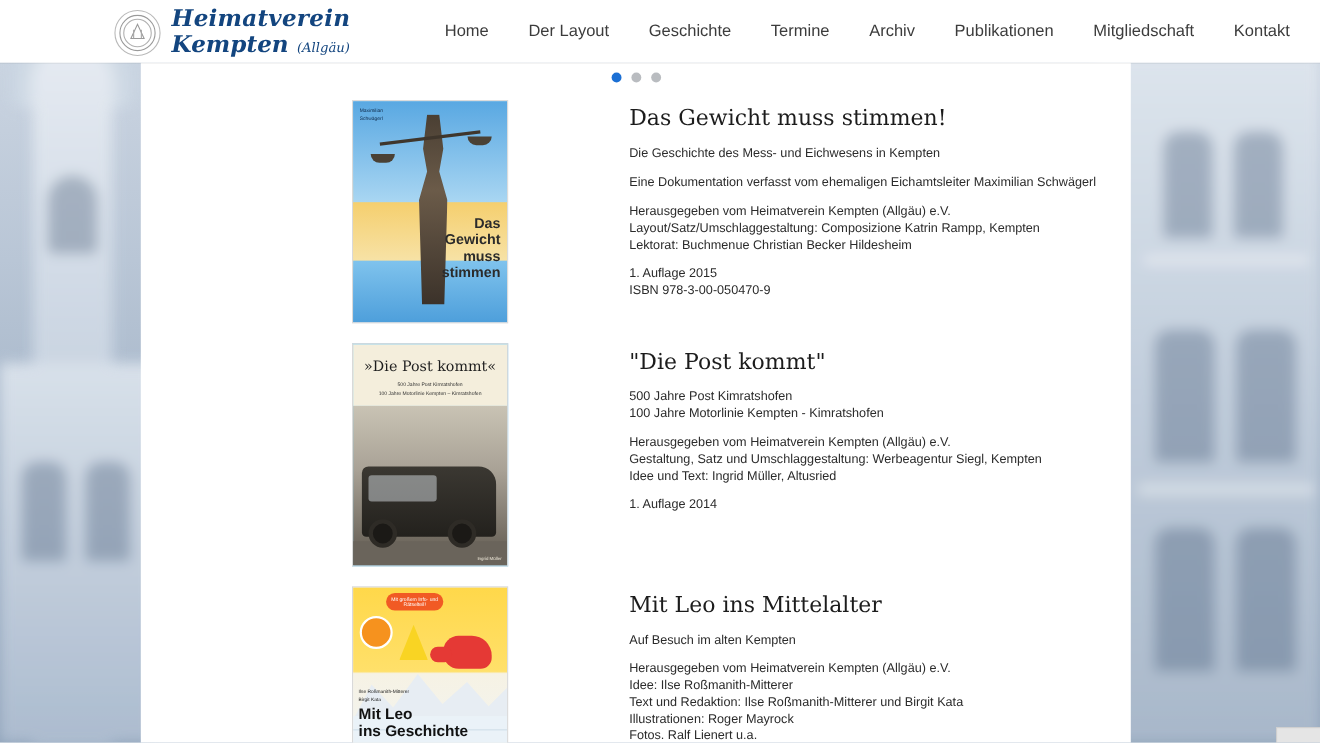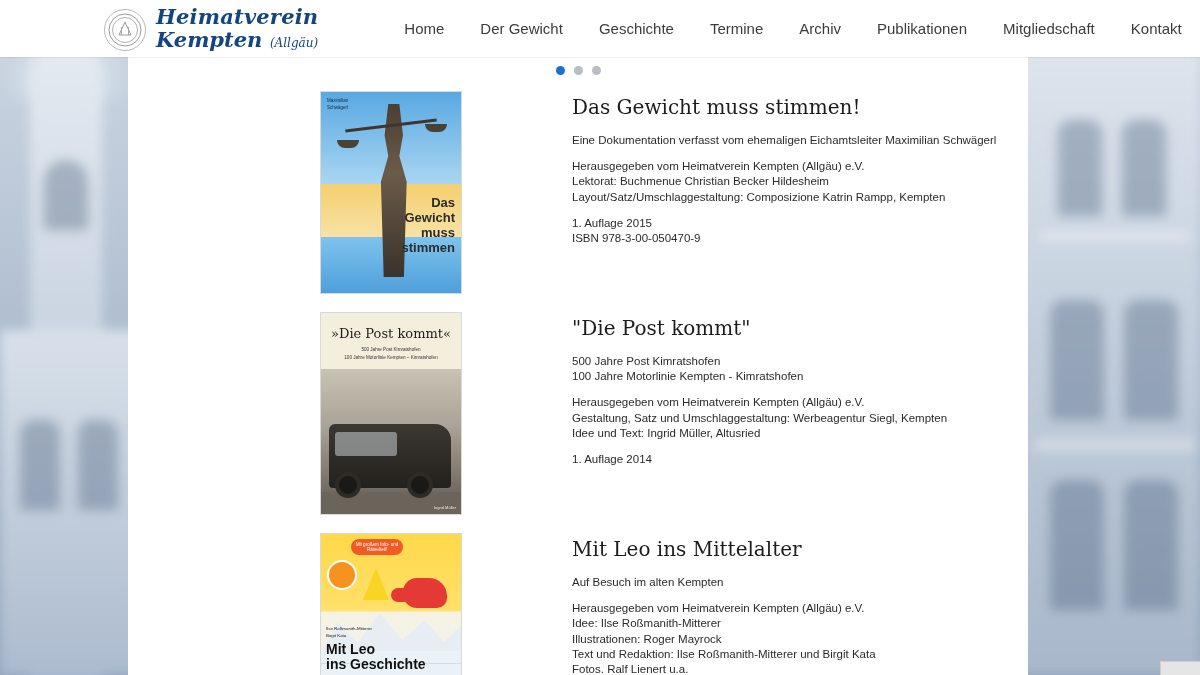--- a/index.html
+++ b/index.html
@@ -247,21 +247,21 @@
       <div class="brand-l1">Heimatverein</div>
       <div class="brand-l2">
         <span style="font-size:21px;font-weight:700;">Kempten</span>
         <span>(Allgäu)</span>
       </div>
     </div>
   </div>
 
   <nav class="nav">
     <div class="nav-item">Home</div>
-    <div class="nav-item">Der Gewicht</div>
+    <div class="nav-item">Der Layout</div>
     <div class="nav-item">Geschichte</div>
     <div class="nav-item">Termine</div>
     <div class="nav-item">Archiv</div>
     <div class="nav-item">Publikationen</div>
     <div class="nav-item">Mitgliedschaft</div>
     <div class="nav-item">Kontakt</div>
   </nav>
 </div>
 
 <div class="sheet">
@@ -284,26 +284,29 @@
       <div class="author" style="white-space:pre-line;">Maximilian
 Schwägerl</div>
       <div class="ctext" style="white-space:pre-line;">Das
 Gewicht
 muss
 stimmen</div>
     </div>
     <div class="info">
       <div class="btitle">Das Gewicht muss stimmen!</div>
       <div class="bgroup">
+        <div class="bline">Die Geschichte des Mess- und Eichwesens in Kempten</div>
+      </div>
+      <div class="bgroup">
         <div class="bline">Eine Dokumentation verfasst vom ehemaligen Eichamtsleiter Maximilian Schwägerl</div>
       </div>
       <div class="bgroup">
         <div class="bline">Herausgegeben vom Heimatverein Kempten (Allgäu) e.V.</div>
+        <div class="bline">Layout/Satz/Umschlaggestaltung: Composizione Katrin Rampp, Kempten</div>
         <div class="bline">Lektorat: Buchmenue Christian Becker Hildesheim</div>
-        <div class="bline">Layout/Satz/Umschlaggestaltung: Composizione Katrin Rampp, Kempten</div>
       </div>
       <div class="bgroup">
         <div class="bline">1. Auflage 2015</div>
         <div class="bline">ISBN 978-3-00-050470-9</div>
       </div>
     </div>
   </div>
 
   <div class="book">
     <div class="cover c2">
@@ -353,22 +356,22 @@
 
     </div>
     <div class="info">
       <div class="btitle">Mit Leo ins Mittelalter</div>
       <div class="bgroup">
         <div class="bline">Auf Besuch im alten Kempten</div>
       </div>
       <div class="bgroup">
         <div class="bline">Herausgegeben vom Heimatverein Kempten (Allgäu) e.V.</div>
         <div class="bline">Idee: Ilse Roßmanith-Mitterer</div>
+        <div class="bline">Text und Redaktion: Ilse Roßmanith-Mitterer und Birgit Kata</div>
         <div class="bline">Illustrationen: Roger Mayrock</div>
-        <div class="bline">Text und Redaktion: Ilse Roßmanith-Mitterer und Birgit Kata</div>
         <div class="bline">Fotos. Ralf Lienert u.a.</div>
 
       </div>
     </div>
   </div>
 
 </div>
 
 <div class="corner-widget"></div>
 

